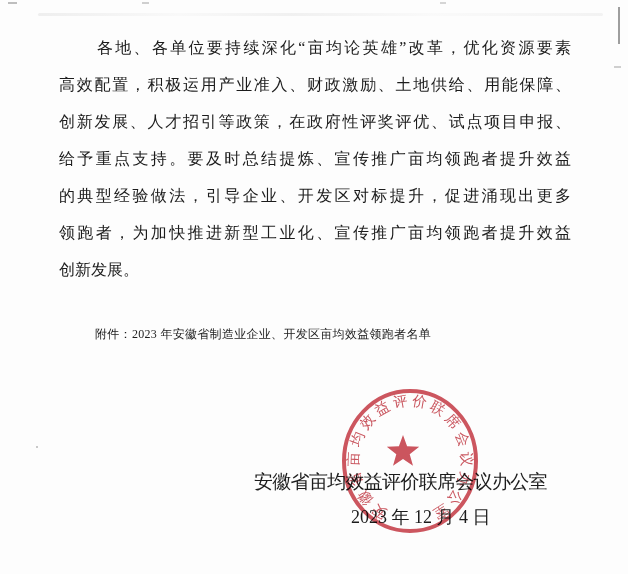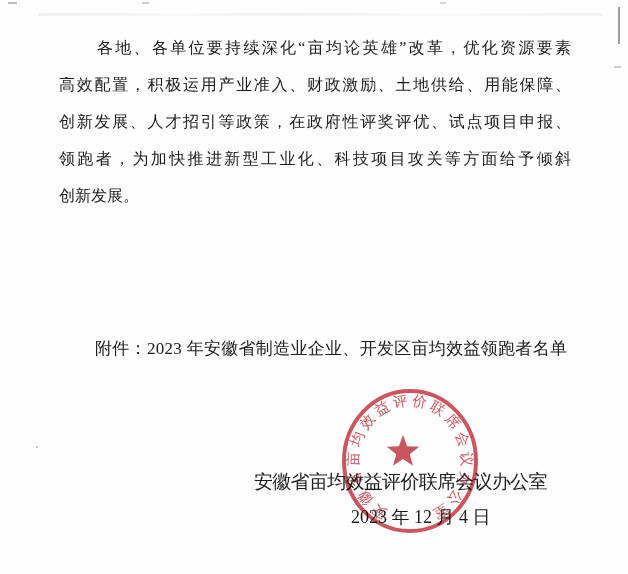--- a/index.html
+++ b/index.html
@@ -20,22 +20,22 @@
     height:37px;line-height:37px;
     font-size:16px;
     text-align:justify;
     text-align-last:justify;
     white-space:nowrap;
   }
   .line.first{padding-left:38px;width:474px;}
   .line.last{text-align-last:left;}
   
   .attachment{
-    position:absolute;left:95px;top:333px;
-    font-size:17px;line-height:32px;letter-spacing:0.3px;
+    position:absolute;left:95px;top:318px;
+    font-size:12px;line-height:32px;letter-spacing:0.3px;
     white-space:nowrap;
   }
   
   .signature{
     position:absolute;left:254px;top:470px;
     font-size:19px;line-height:24px;letter-spacing:-0.7px;
     white-space:nowrap;
   }
   .docdate{
     position:absolute;left:351px;top:506px;
@@ -86,21 +86,23 @@
   <div class="speck s2"></div>
   <div class="speck s3"></div>
   <div class="speck s4"></div>
   <div class="speck s5"></div>
   <div class="edge-line"></div>
 
   <div class="para">
     <div class="line first">各地、各单位要持续深化“亩均论英雄”改革，优化资源要素</div>
     <div class="line">高效配置，积极运用产业准入、财政激励、土地供给、用能保障、</div>
     <div class="line">创新发展、人才招引等政策，在政府性评奖评优、试点项目申报、</div>
-    <div class="line">领跑者，为加快推进新型工业化、科技项目攻关等方面给予倾斜</div>
+    <div class="line">给予重点支持。要及时总结提炼、宣传推广亩均领跑者提升效益</div>
+    <div class="line">的典型经验做法，引导企业、开发区对标提升，促进涌现出更多</div>
+    <div class="line">领跑者，为加快推进新型工业化、宣传推广亩均领跑者提升效益</div>
     <div class="line last">创新发展。</div>
   </div>
 
   <div class="attachment">附件：2023 年安徽省制造业企业、开发区亩均效益领跑者名单</div>
 
   <div class="signature">安徽省亩均效益评价联席会议办公室</div>
   <div class="docdate">2023 年 12 月 4 日</div>
 
   <svg class="seal" viewBox="0 0 628 574" xmlns="http://www.w3.org/2000/svg">
     <ellipse cx="410" cy="461" rx="66" ry="70" fill="none" stroke="#c9454f" stroke-width="4"></ellipse>

